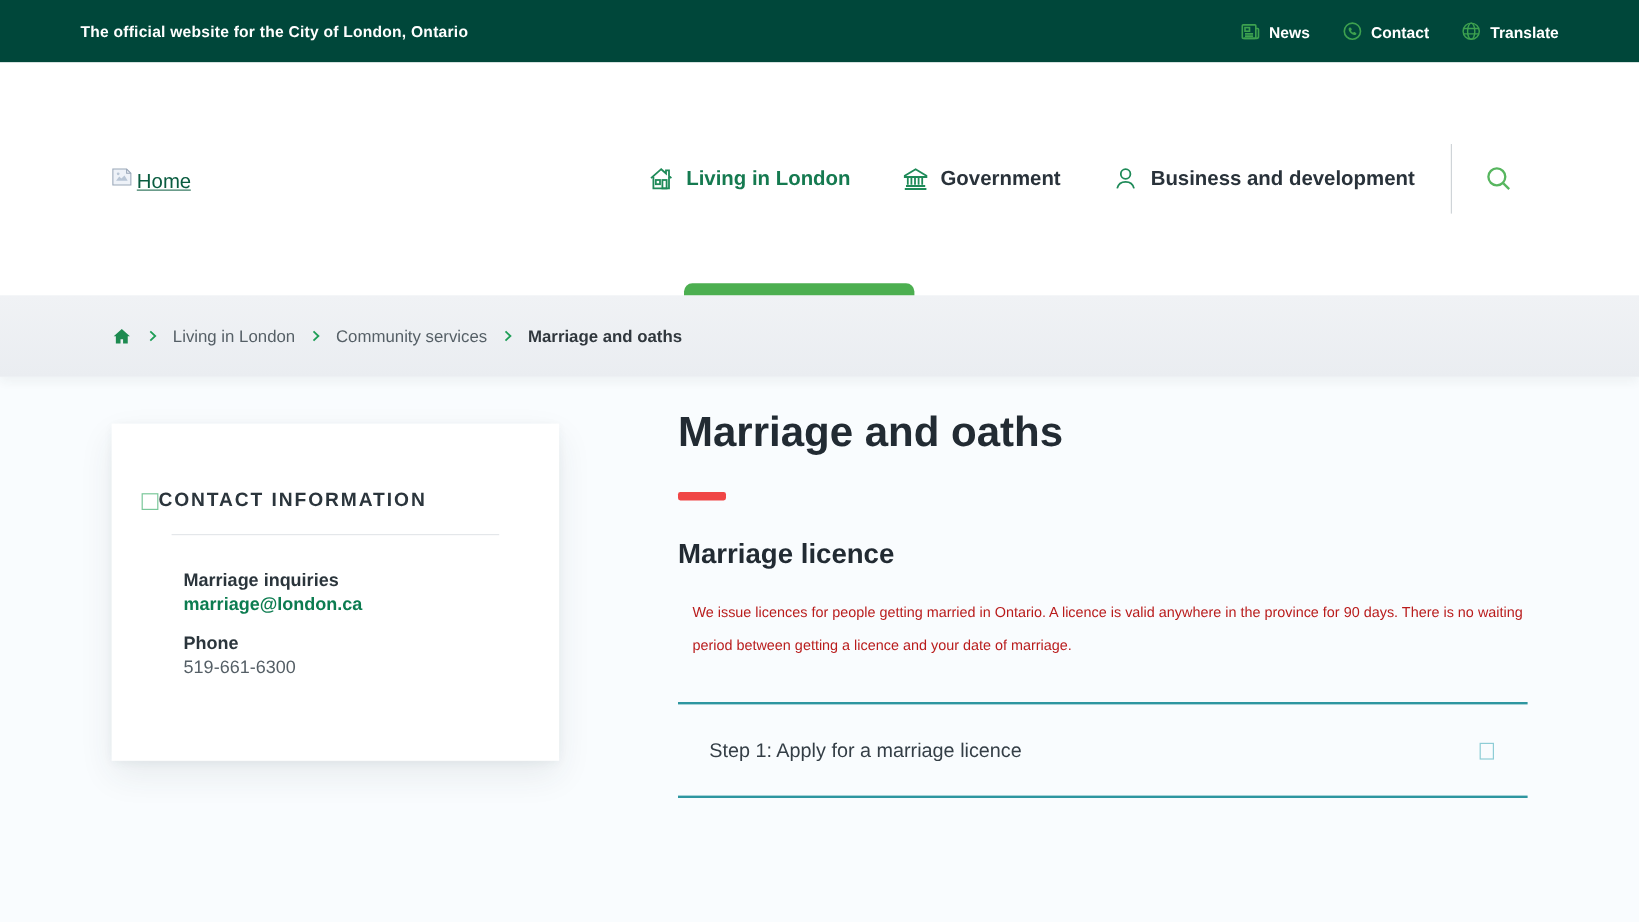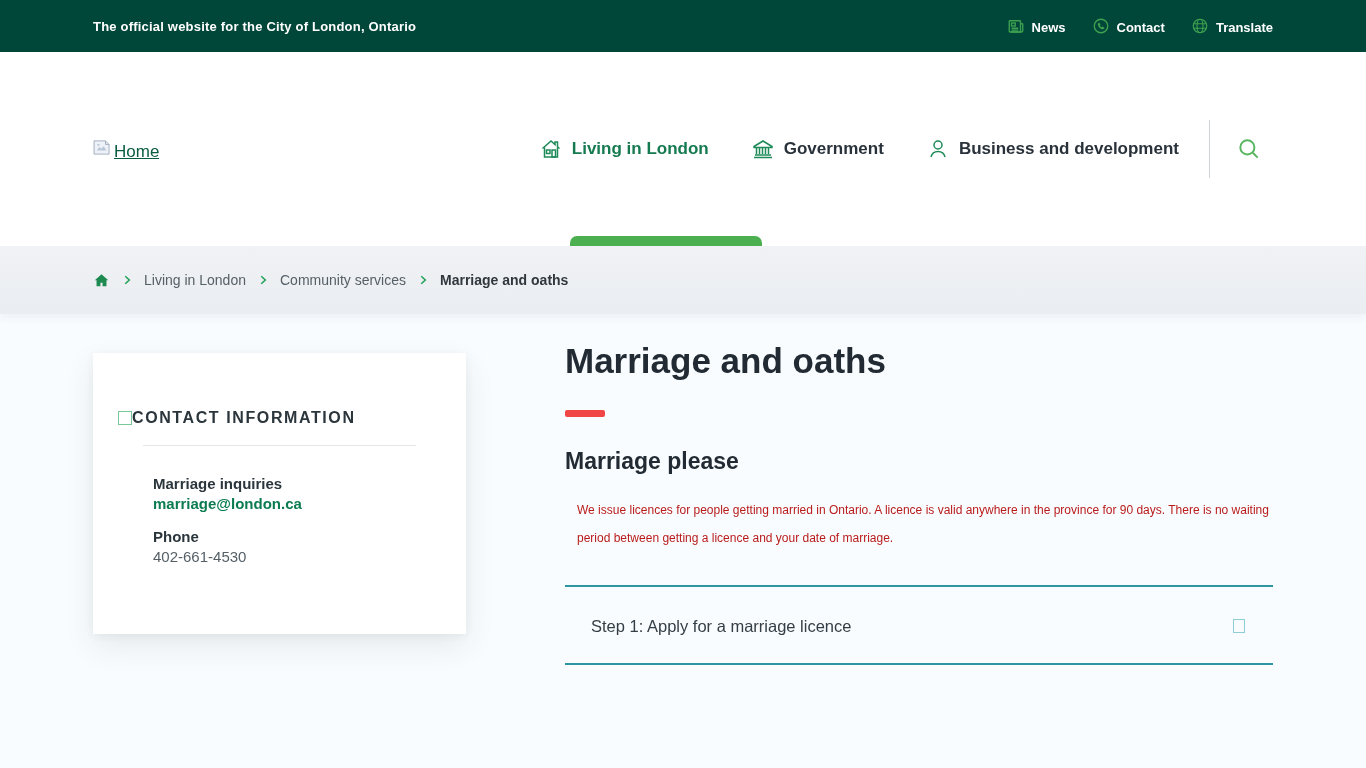--- a/index.html
+++ b/index.html
@@ -3,21 +3,21 @@
 <meta charset="utf-8">
 <style>
   * { margin:0; padding:0; box-sizing:border-box; }
   html,body { width:1366px; height:768px; overflow:hidden; }
   body { font-family:"Liberation Sans", sans-serif; background:#f9fcfe; }
 
   
   .topbar {
     height:52px; background:#00473a; color:#ffffff;
     display:flex; align-items:center; justify-content:space-between;
-    padding:0 93px;
+    padding:0 67px;
   }
   .topbar-tagline { font-size:13px; font-weight:bold; letter-spacing:.2px; }
   .topbar-links { display:flex; align-items:center; gap:26px; }
   .topbar-link { display:flex; align-items:flex-end; gap:7px; cursor:pointer; }
   .topbar-link .tl-icon { width:18px; height:18px; color:#3da14f; display:inline-flex; }
   .topbar-link .tl-icon svg { width:100%; height:100%; }
   .topbar-link span.lbl { font-size:13px; font-weight:bold; color:#fff; }
 
   
   .header { position:relative; height:194px; background:#ffffff; }
@@ -226,31 +226,31 @@
       <span class="card-title">CONTACT INFORMATION</span>
     </div>
     <hr class="card-divider">
     <div class="card-body">
       <div class="card-group">
         <div class="card-label">Marriage inquiries</div>
         <a class="card-email">marriage@london.ca</a>
       </div>
       <div class="card-group">
         <div class="card-label">Phone</div>
-        <div class="card-value">402-661-4530</div>
+        <div class="card-value">519-661-6300</div>
       </div>
     </div>
   </aside>
 
   <main class="main-col">
     <h1 class="page-title">Marriage and oaths</h1>
     <div class="title-accent"></div>
 
 
-    <h2 class="section-heading">Marriage please</h2>
+    <h2 class="section-heading">Marriage licence</h2>
     <p class="body-par">We issue licences for people getting married in Ontario. A licence is valid anywhere in the province for 90 days. There is no waiting period between getting a licence and your date of marriage.</p>
 
     <div class="accordion">
       <div class="accordion-row">
         <span class="accordion-label">Step 1: Apply for a marriage licence</span>
         <span class="accordion-icon"></span>
       </div>
     </div>
   </main>
 </div>

